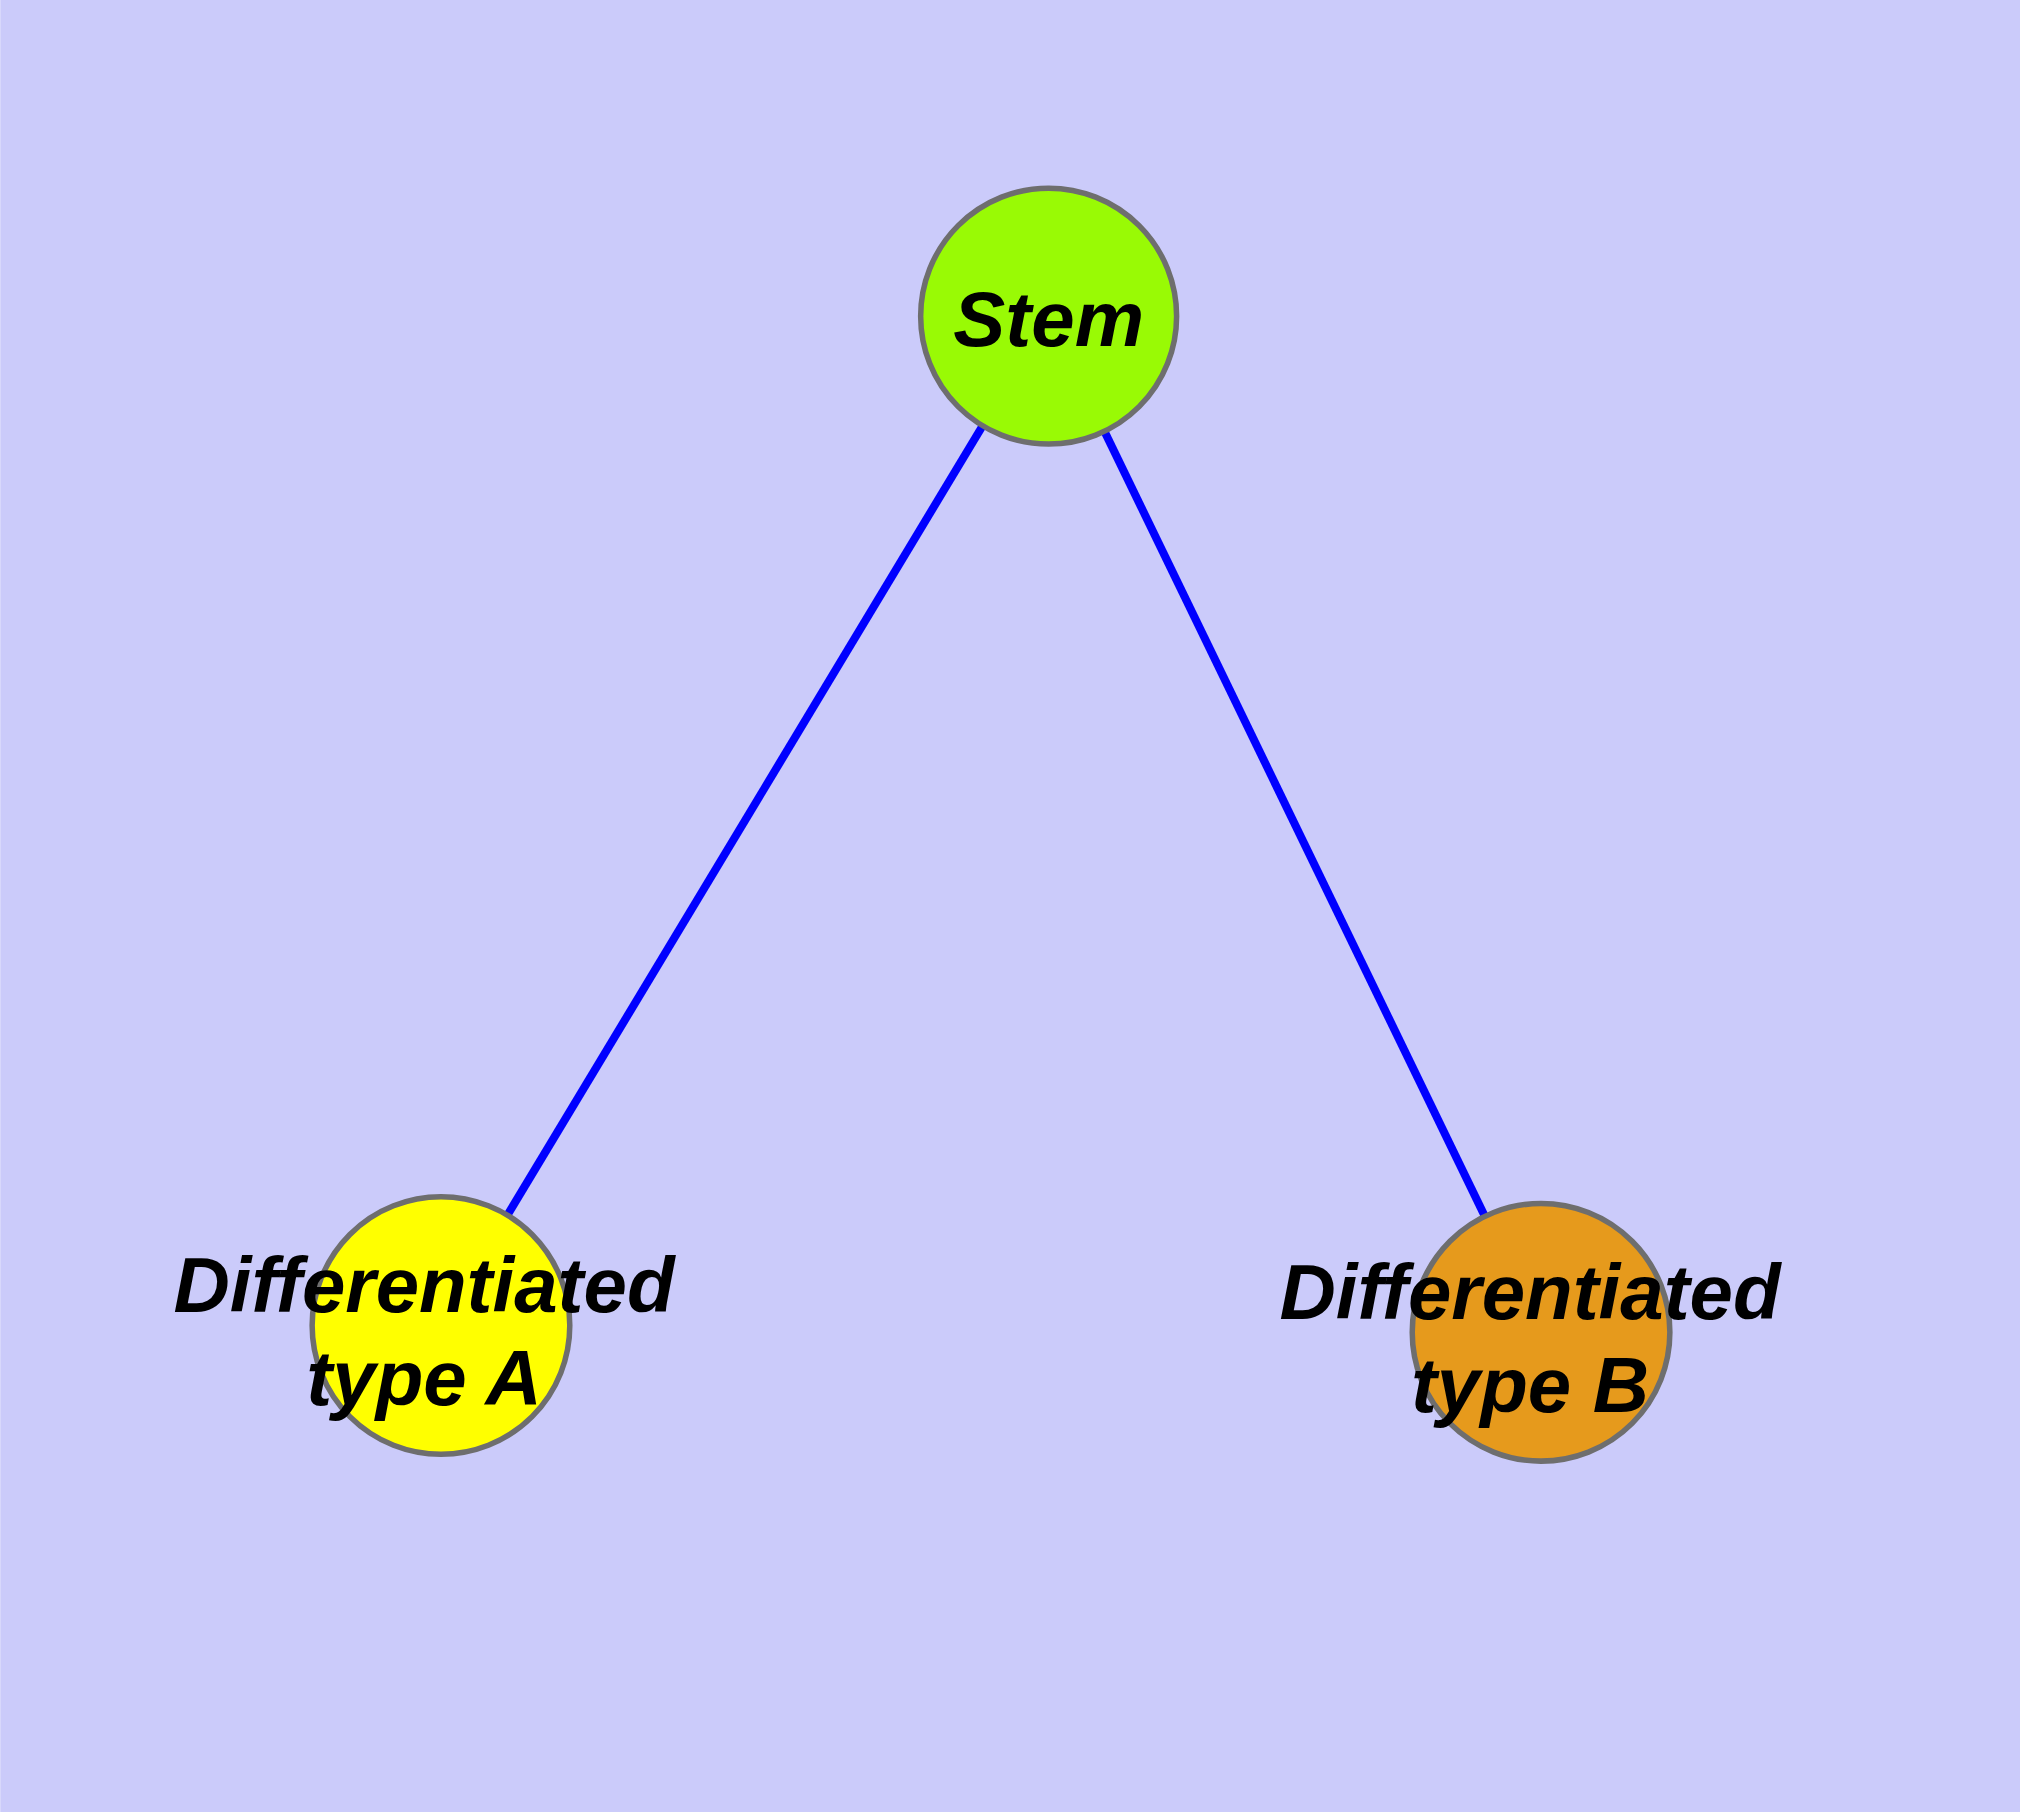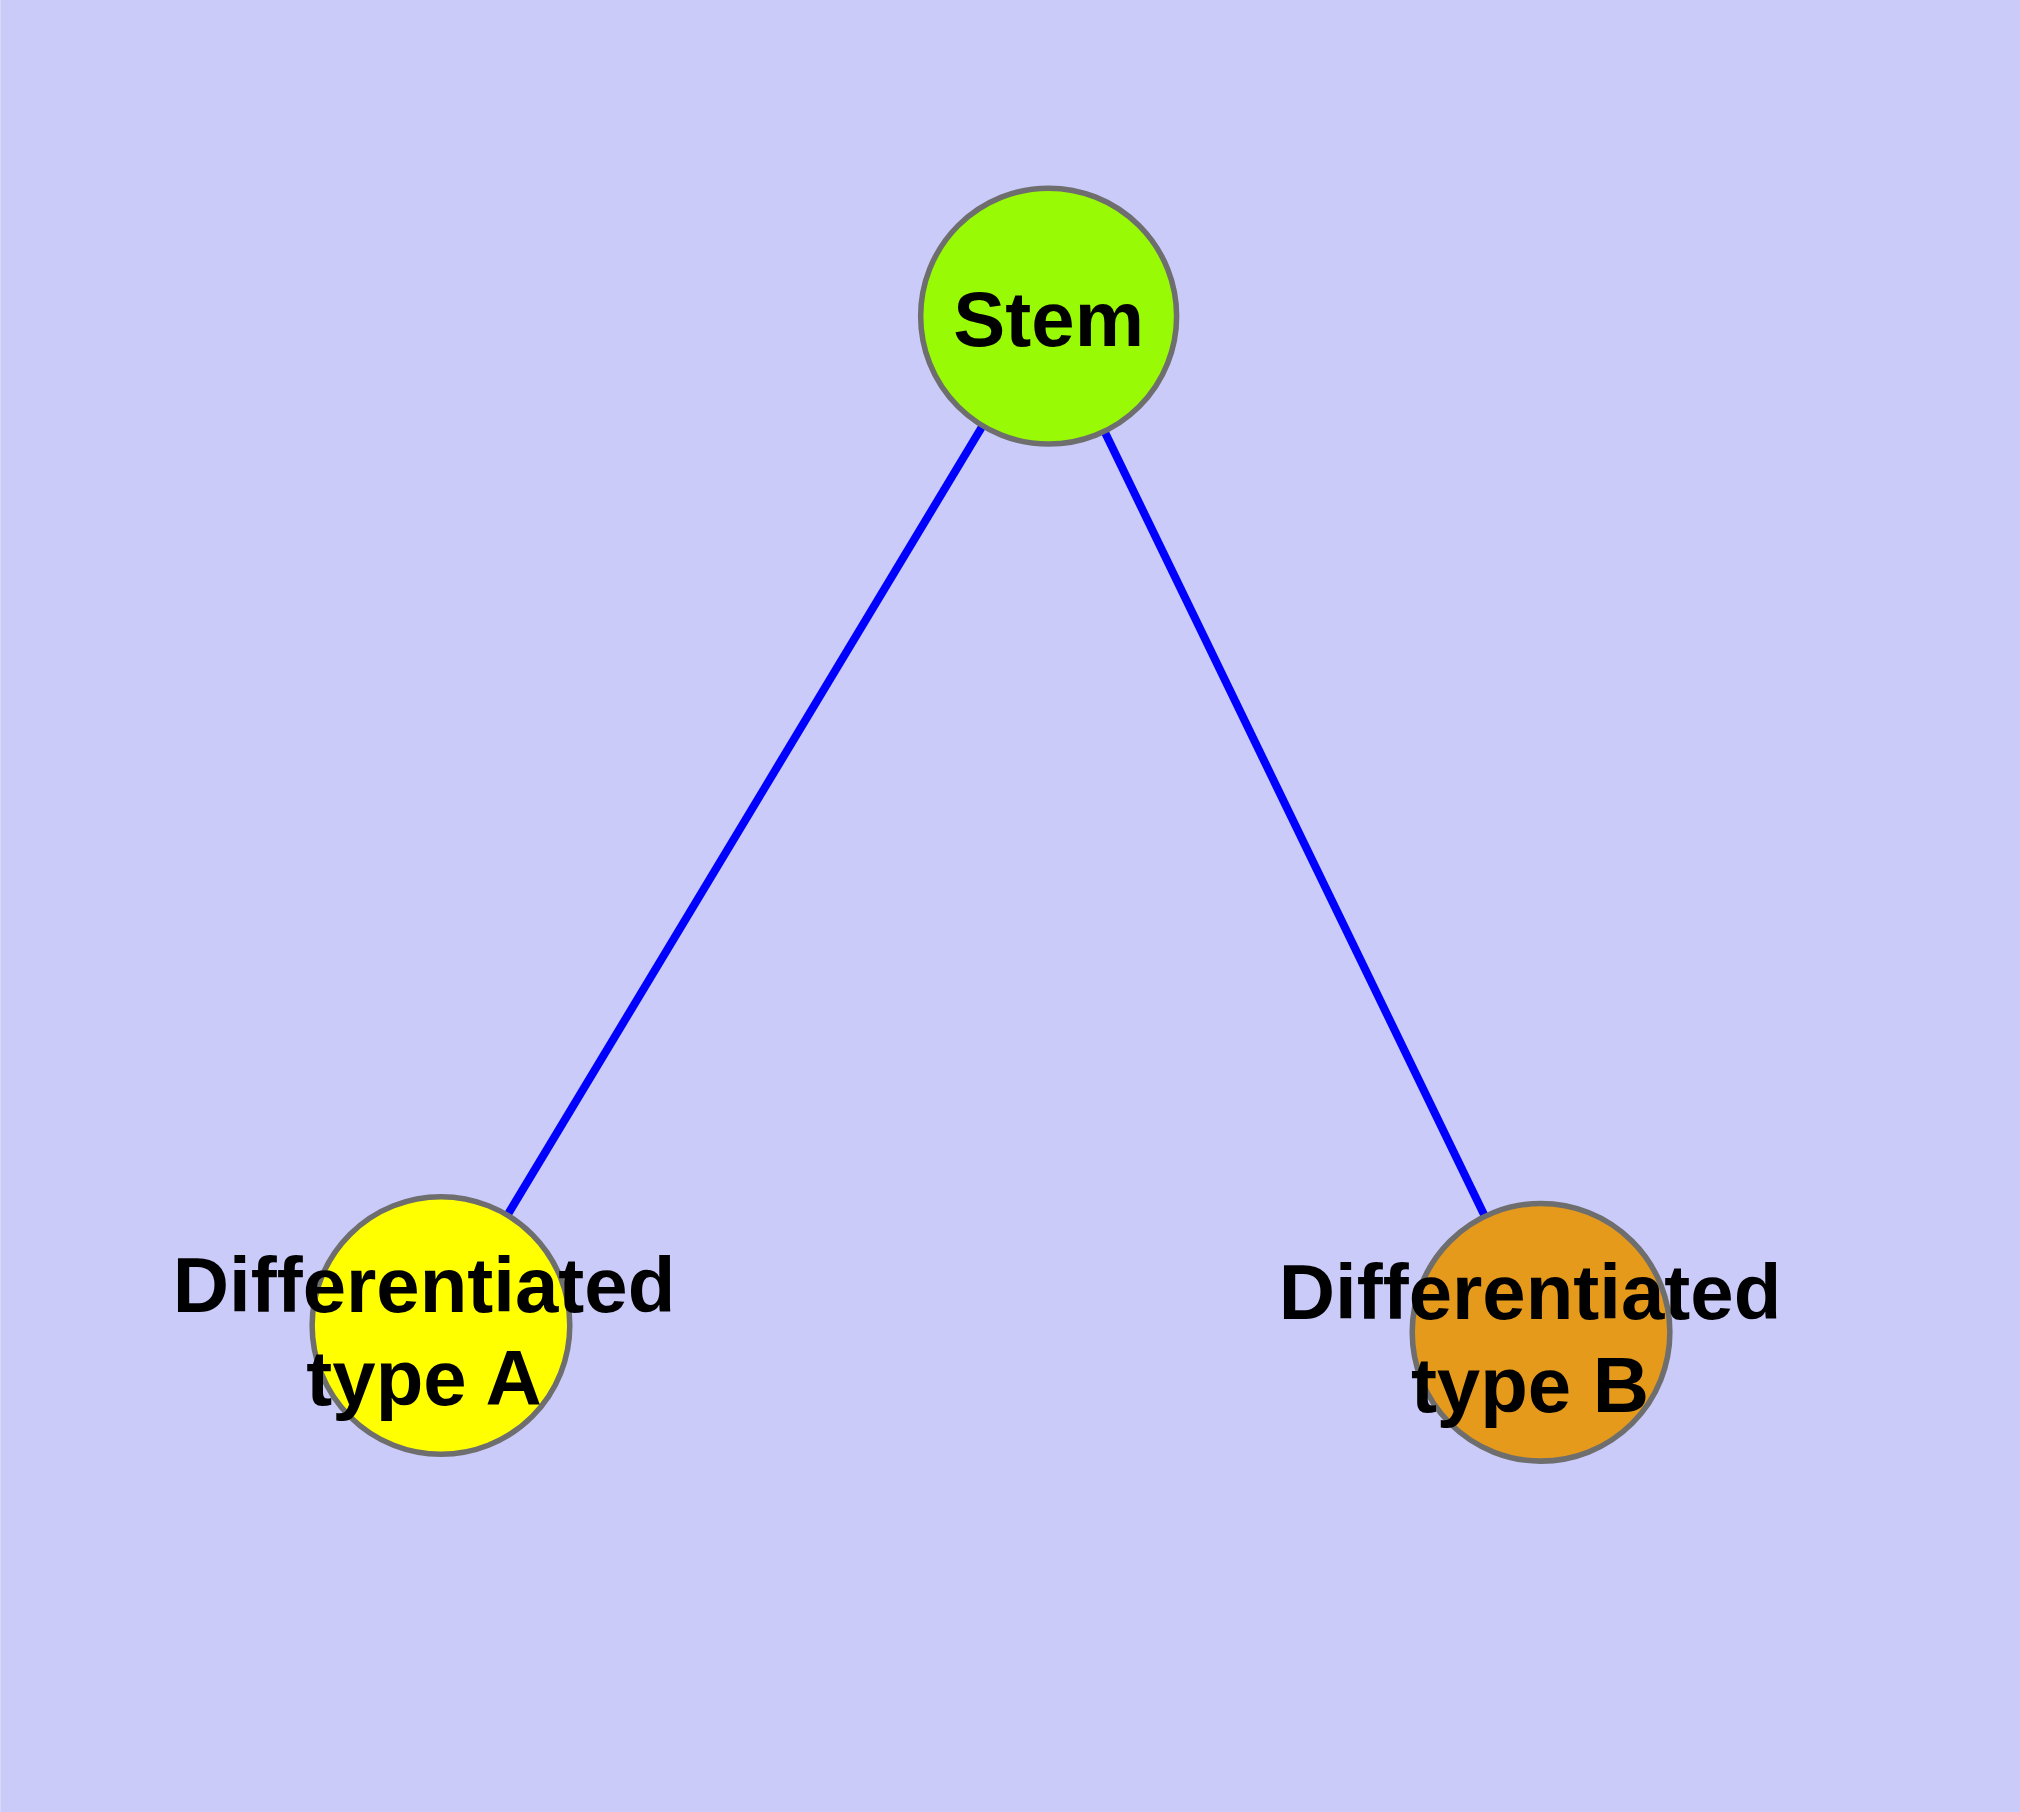--- a/index.html
+++ b/index.html
@@ -5,20 +5,21 @@
   html, body {
     margin: 0;
     padding: 0;
     background: #ffffff;
   }
   .stage {
     position: relative;
     width: 2021px;
     height: 1812px;
     overflow: hidden;
+    font-style: italic;
   }
   .stage svg {
     display: block;
     width: 100%;
     height: 100%;
   }
   .edge {
     stroke-width: 9.5;
     fill: none;
   }

